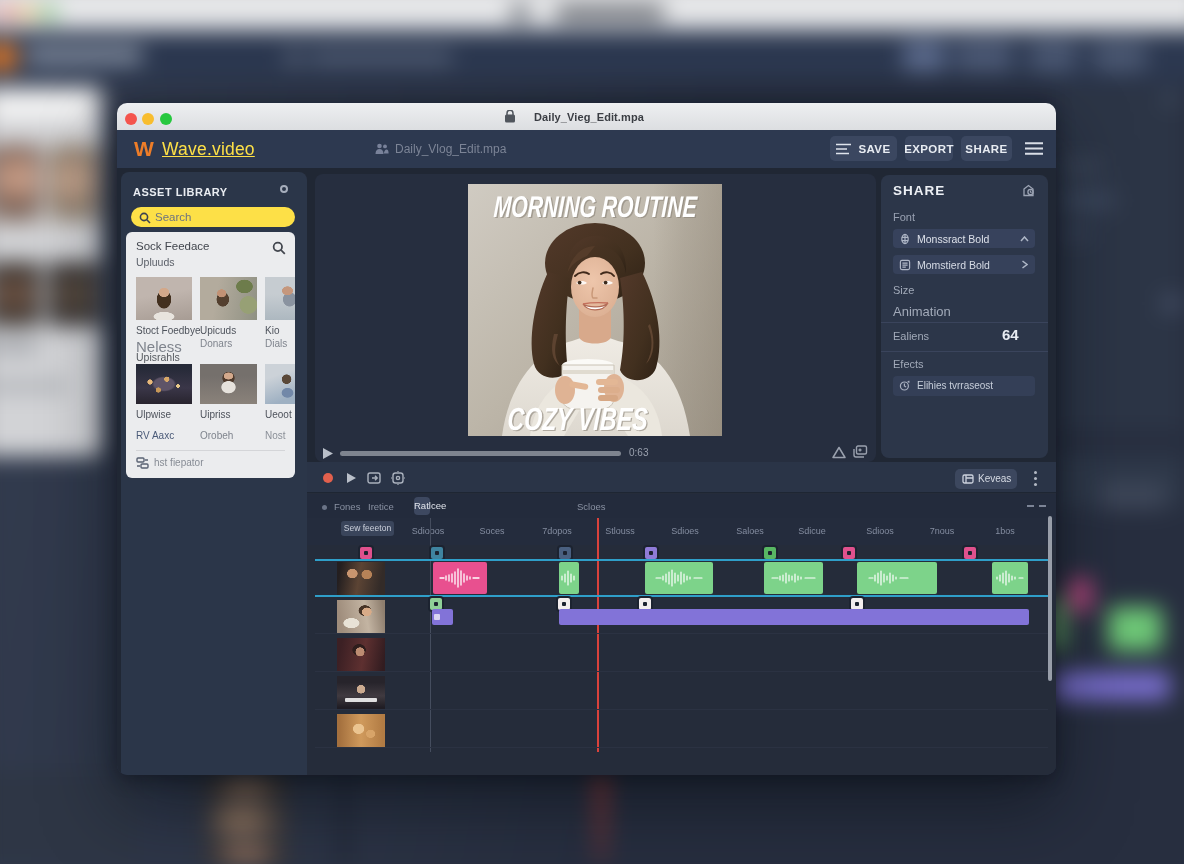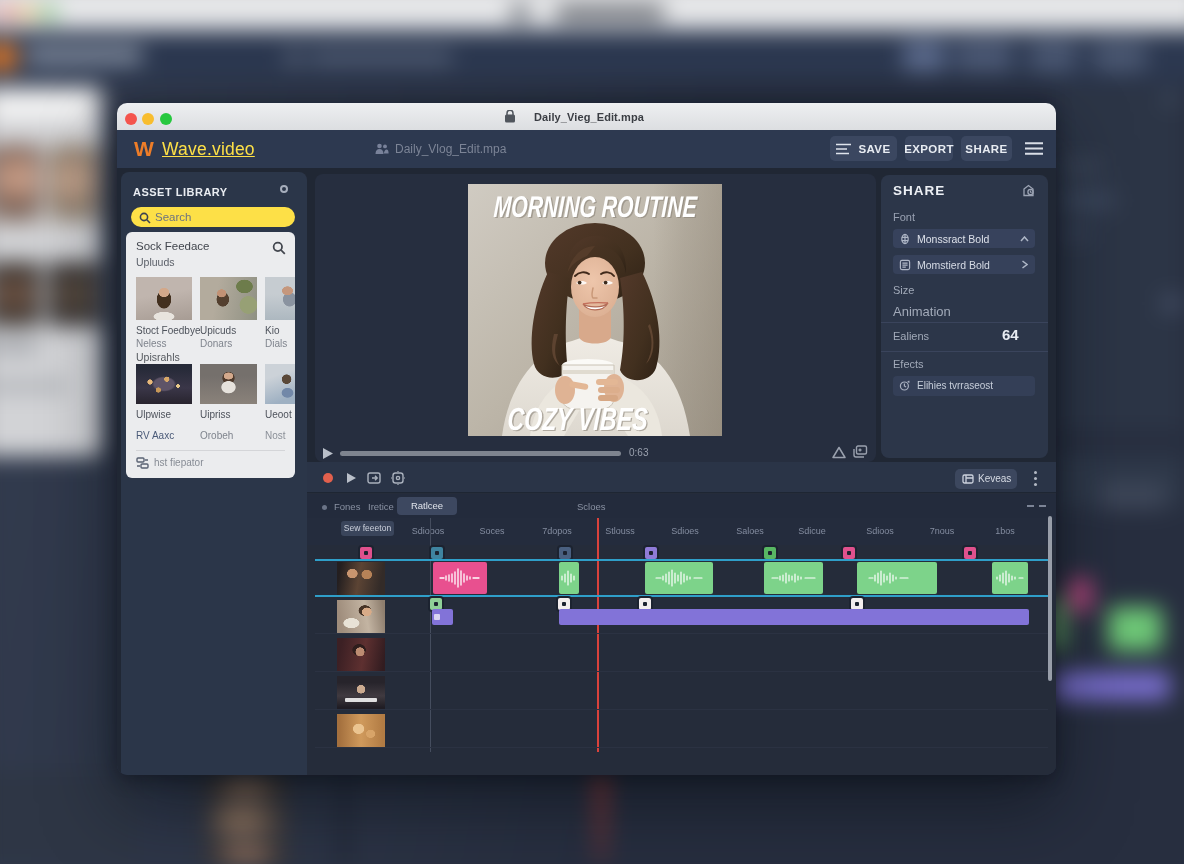--- a/index.html
+++ b/index.html
@@ -152,21 +152,21 @@
           <circle cx="5" cy="5" r="3.6" fill="none" stroke="#42464e" stroke-width="1.5"></circle>
           <path d="M7.8 7.8 L11 11" stroke="#42464e" stroke-width="1.5"></path>
         </svg>
       <div class="abs" style="left:10px;top:24px;font-size:10.5px;color:#5a5f68;">Upluuds</div>
       <div class="abs" style="left:10px;top:45px;width:56px;height:43px;background:radial-gradient(ellipse 9px 8px at 50% 36%,#d3a88a 0 55%,transparent 60%),radial-gradient(ellipse 15px 19px at 50% 52%,#43301f 0 46%,transparent 50%),radial-gradient(ellipse 18px 8px at 50% 92%,#e8e4de 0 55%,transparent 60%),linear-gradient(170deg,#c0b5ae 40%,#a79c94 100%);"></div>
       <div class="abs" style="left:74px;top:45px;width:57px;height:43px;background:radial-gradient(ellipse 8px 7px at 38% 38%,#c29275 0 55%,transparent 60%),radial-gradient(ellipse 13px 15px at 40% 52%,#54402f 0 46%,transparent 50%),radial-gradient(ellipse 16px 13px at 78% 22%,#6d7c4b 0 50%,transparent 54%),radial-gradient(ellipse 17px 17px at 85% 65%,#97a075 0 50%,transparent 54%),linear-gradient(100deg,#b3ab9d 30%,#8f9183 100%);"></div>
       <div class="abs" style="left:139px;top:45px;width:30px;height:43px;background:radial-gradient(ellipse 10px 8px at 75% 32%,#c5977d 0 52%,transparent 58%),radial-gradient(ellipse 14px 15px at 82% 52%,#8a93a0 0 45%,transparent 50%),linear-gradient(#c6ccd1 40%,#adb8c0 100%);"></div>
       <div class="abs" style="left:10px;top:93px;font-size:10px;color:#4e535c;">Stoct Foedbye</div>
       <div class="abs" style="left:74px;top:93px;font-size:10px;color:#4e535c;">Upicuds</div>
       <div class="abs" style="left:139px;top:93px;font-size:10px;color:#4e535c;">Kio</div>
-      <div class="abs" style="left:10px;top:106px;font-size:10px;color:#7f848d;">Neless</div>
+      <div class="abs" style="left:10px;top:106px;font-size:15px;color:#7f848d;">Neless</div>
       <div class="abs" style="left:74px;top:106px;font-size:10px;color:#7f848d;">Donars</div>
       <div class="abs" style="left:139px;top:106px;font-size:10px;color:#7f848d;">Dials</div>
       <div class="abs" style="left:10px;top:119px;font-size:10.5px;color:#55595f;">Upisrahls</div>
       <div class="abs" style="left:10px;top:132px;width:56px;height:40px;background:radial-gradient(circle 4px at 25% 45%,#e8b87a 0 60%,transparent 70%),radial-gradient(circle 4px at 55% 38%,#d8a868 0 60%,transparent 70%),radial-gradient(circle 3px at 75% 55%,#e8c88a 0 60%,transparent 70%),radial-gradient(circle 4px at 40% 65%,#c89858 0 60%,transparent 70%),radial-gradient(ellipse 22px 14px at 50% 50%,#5e5468 0 45%,transparent 55%),linear-gradient(#262a38 10%,#3a3648 60%,#28242e 100%);"></div>
       <div class="abs" style="left:74px;top:132px;width:57px;height:40px;background:radial-gradient(ellipse 8px 6px at 50% 30%,#d3a98c 0 55%,transparent 62%),radial-gradient(ellipse 14px 12px at 50% 58%,#e6e2dc 0 48%,transparent 54%),radial-gradient(ellipse 12px 12px at 50% 35%,#4e3a2c 0 48%,transparent 54%),linear-gradient(#75706c 30%,#8a827a 100%);"></div>
       <div class="abs" style="left:139px;top:132px;width:30px;height:40px;background:radial-gradient(ellipse 10px 10px at 72% 38%,#5a4838 0 45%,transparent 50%),radial-gradient(ellipse 12px 10px at 75% 72%,#7288a8 0 45%,transparent 52%),linear-gradient(160deg,#ccd2d8 30%,#9eb0c2 85%);"></div>
       <div class="abs" style="left:10px;top:177px;font-size:10px;color:#4e535c;">Ulpwise</div>
       <div class="abs" style="left:74px;top:177px;font-size:10px;color:#4e535c;">Uipriss</div>
       <div class="abs" style="left:139px;top:177px;font-size:10px;color:#4e535c;">Ueoot</div>
       <div class="abs" style="left:10px;top:198px;font-size:10px;color:#4a5a78;">RV Aaxc</div>
@@ -358,21 +358,21 @@
           </g>
         </svg>
       <div class="abs" style="left:23px;top:4px;font-size:10px;color:#d6dbe4;">Keveas</div>
     </div>
     <div class="abs" style="left:727px;top:9px;width:3px;height:3px;border-radius:50%;background:#b3b9c4;box-shadow:0 6px 0 #b3b9c4, 0 12px 0 #b3b9c4;"></div>
 
     <div class="abs" style="left:0;top:32px;width:749px;height:24px;background:#232b3c;"></div>
     <div class="abs" style="left:15px;top:43px;width:5px;height:5px;border-radius:50%;background:#6b7487;"></div>
     <div class="abs" style="left:27px;top:39px;font-size:9.5px;color:#8a92a3;">Fones</div>
     <div class="abs" style="left:61px;top:39px;font-size:9.5px;color:#8a92a3;">Iretice</div>
-    <div class="abs" style="left:90px;top:35px;width:60px;height:18px;background:#3d4860;border-radius:4px;text-align:center;font-size:9.5px;color:#dfe3ea;line-height:18px;">Ratlcee</div>
+    <div class="abs" style="left:107px;top:35px;width:16px;height:18px;background:#3d4860;border-radius:4px;text-align:center;font-size:9.5px;color:#dfe3ea;line-height:18px;">Ratlcee</div>
     <div class="abs" style="left:270px;top:39px;font-size:9.5px;color:#8a92a3;">Scloes</div>
     <div class="abs" style="left:720px;top:43px;width:7px;height:2px;background:#7c8496;"></div>
     <div class="abs" style="left:732px;top:43px;width:7px;height:2px;background:#7c8496;"></div>
 
     <div class="abs" style="left:0;top:56px;width:749px;height:27px;background:#242c3d;"></div>
     <div class="abs" style="left:34px;top:59px;width:53px;height:15px;background:#3a455b;border-radius:3px;text-align:center;font-size:8.5px;color:#ccd1dc;line-height:15px;">Sew feeeton</div>
     <div class="abs lbl" style="left:101px;top:64px;width:40px;text-align:center;font-size:9px;color:#848da0;">Sdiooos</div>
     <div class="abs lbl" style="left:165px;top:64px;width:40px;text-align:center;font-size:9px;color:#848da0;">Soces</div>
     <div class="abs lbl" style="left:230px;top:64px;width:40px;text-align:center;font-size:9px;color:#848da0;">7dopos</div>
     <div class="abs lbl" style="left:293px;top:64px;width:40px;text-align:center;font-size:9px;color:#848da0;">Stlouss</div>

